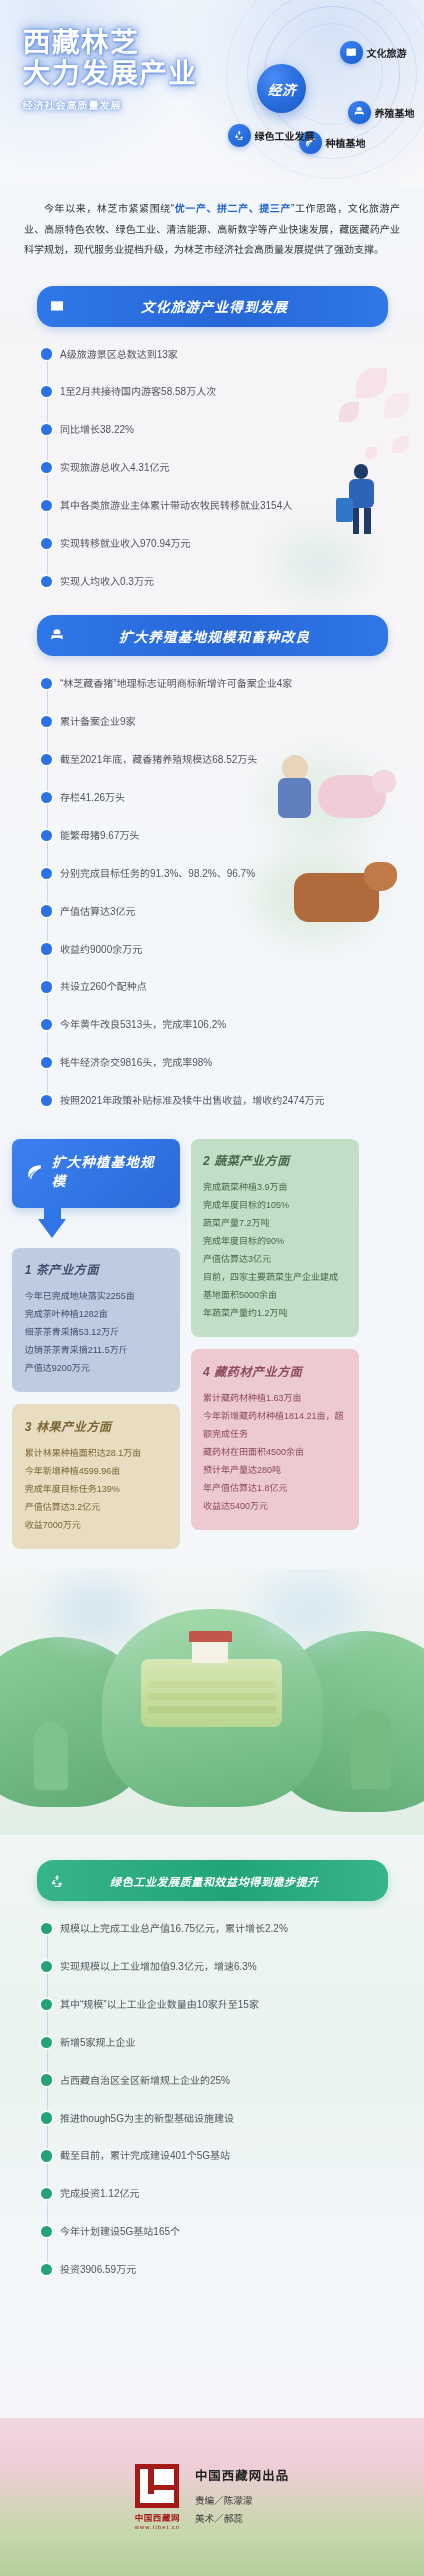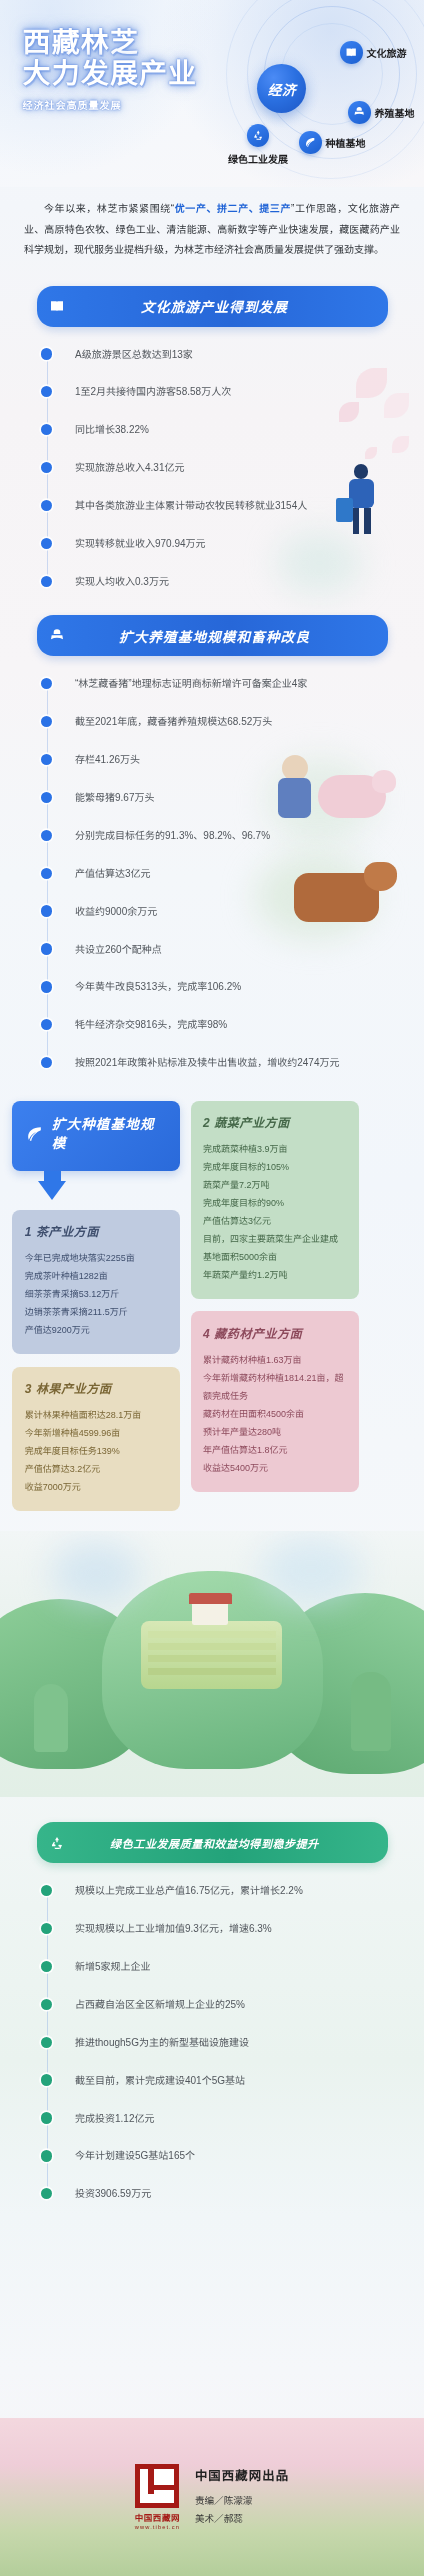--- a/index.html
+++ b/index.html
@@ -107,21 +107,21 @@
     display:flex; align-items:center; justify-content:center;
     color:#fff;
   }
   .node .dot svg { width:12.4px; height:12.4px; fill:#fff; }
   .node .lbl {
     font-size:10px; font-weight:bold; color:#1d1d1f; white-space:nowrap;text-align:center;
   }
   .node.n-wh { left:103px; top:58px; }
   .node.n-yz { left:111px; top:118px; }
   .node.n-zz { left:62px; top:148px; }
-  .node.n-ly { left:-9px; top:141px; flex-direction:column; }
+  .node.n-ly { left:-9px; top:141px; flex-direction:row; }
 
   
   .intro {
     position:relative;
     margin: 12px 24px 0 24px;
     font-size: 10px;
     line-height: 2.05;
     color: #2f3338;
     text-indent: 2em;
     text-align: justify;
@@ -144,21 +144,21 @@
     flex:1; text-align:center; padding-right:35px;
     color:#fff; font-size:13.6px; font-weight:bold; letter-spacing:1.1px; font-style:italic;
   }
 
   
   .bullets { position:relative; margin: 19px 0 0 41px; padding-left: 0; }
   .bullets::before {
     content:""; position:absolute; left:5.7px; top:6.8px; bottom:6.8px;
     width:1.1px; background: rgba(120,160,225,.35);
   }
-  .b-item { position:relative; padding-left: 34px; margin-bottom: 20.4px; }
+  .b-item { position:relative; padding-left: 19px; margin-bottom: 20.4px; }
   .b-item:last-child { margin-bottom:0; }
   .b-item .b-dot {
     position:absolute; left:0; top:2.8px;
     width:11.3px; height:11.3px; border-radius:50%;
     background: #2b72e6;
     box-shadow: 0 0 0 1.7px rgba(255,255,255,.9);
   }
   .b-item .b-txt {
     font-size: 10px; line-height: 1.75; color:#51565c;
     max-width: 317px;
@@ -390,20 +390,24 @@
           <path d="M12 2a5 5 0 0 0-5 5v2h10V7a5 5 0 0 0-5-5zM4 11h16l1 6c-3-1.5-6-2.2-9-2.2S6 15.5 3 17l1-6z"></path>
         </svg>
     </div>
     <div class="p-txt">扩大养殖基地规模和畜种改良</div>
   </div>
 
   <div class="bullets">
     <div class="b-item">
         <div class="b-dot"></div>
         <div class="b-txt">“林芝藏香猪”地理标志证明商标新增许可备案企业4家</div>
+      </div>
+    <div class="b-item">
+        <div class="b-dot"></div>
+        <div class="b-txt">累计备案企业9家</div>
       </div>
     <div class="b-item">
         <div class="b-dot"></div>
         <div class="b-txt">截至2021年底，藏香猪养殖规模达68.52万头</div>
       </div>
     <div class="b-item">
         <div class="b-dot"></div>
         <div class="b-txt">存栏41.26万头</div>
       </div>
     <div class="b-item">
@@ -531,20 +535,21 @@
     <div class="b-item green">
         <div class="b-dot"></div>
         <div class="b-txt">规模以上完成工业总产值16.75亿元，累计增长2.2%</div>
       </div>
     <div class="b-item green">
         <div class="b-dot"></div>
         <div class="b-txt">实现规模以上工业增加值9.3亿元，增速6.3%</div>
       </div>
     <div class="b-item green">
         <div class="b-dot"></div>
+        <div class="b-txt">其中“规模”以上工业企业数量由10家升至15家</div>
       </div>
     <div class="b-item green">
         <div class="b-dot"></div>
         <div class="b-txt">新增5家规上企业</div>
       </div>
     <div class="b-item green">
         <div class="b-dot"></div>
         <div class="b-txt">占西藏自治区全区新增规上企业的25%</div>
       </div>
     <div class="b-item green">

